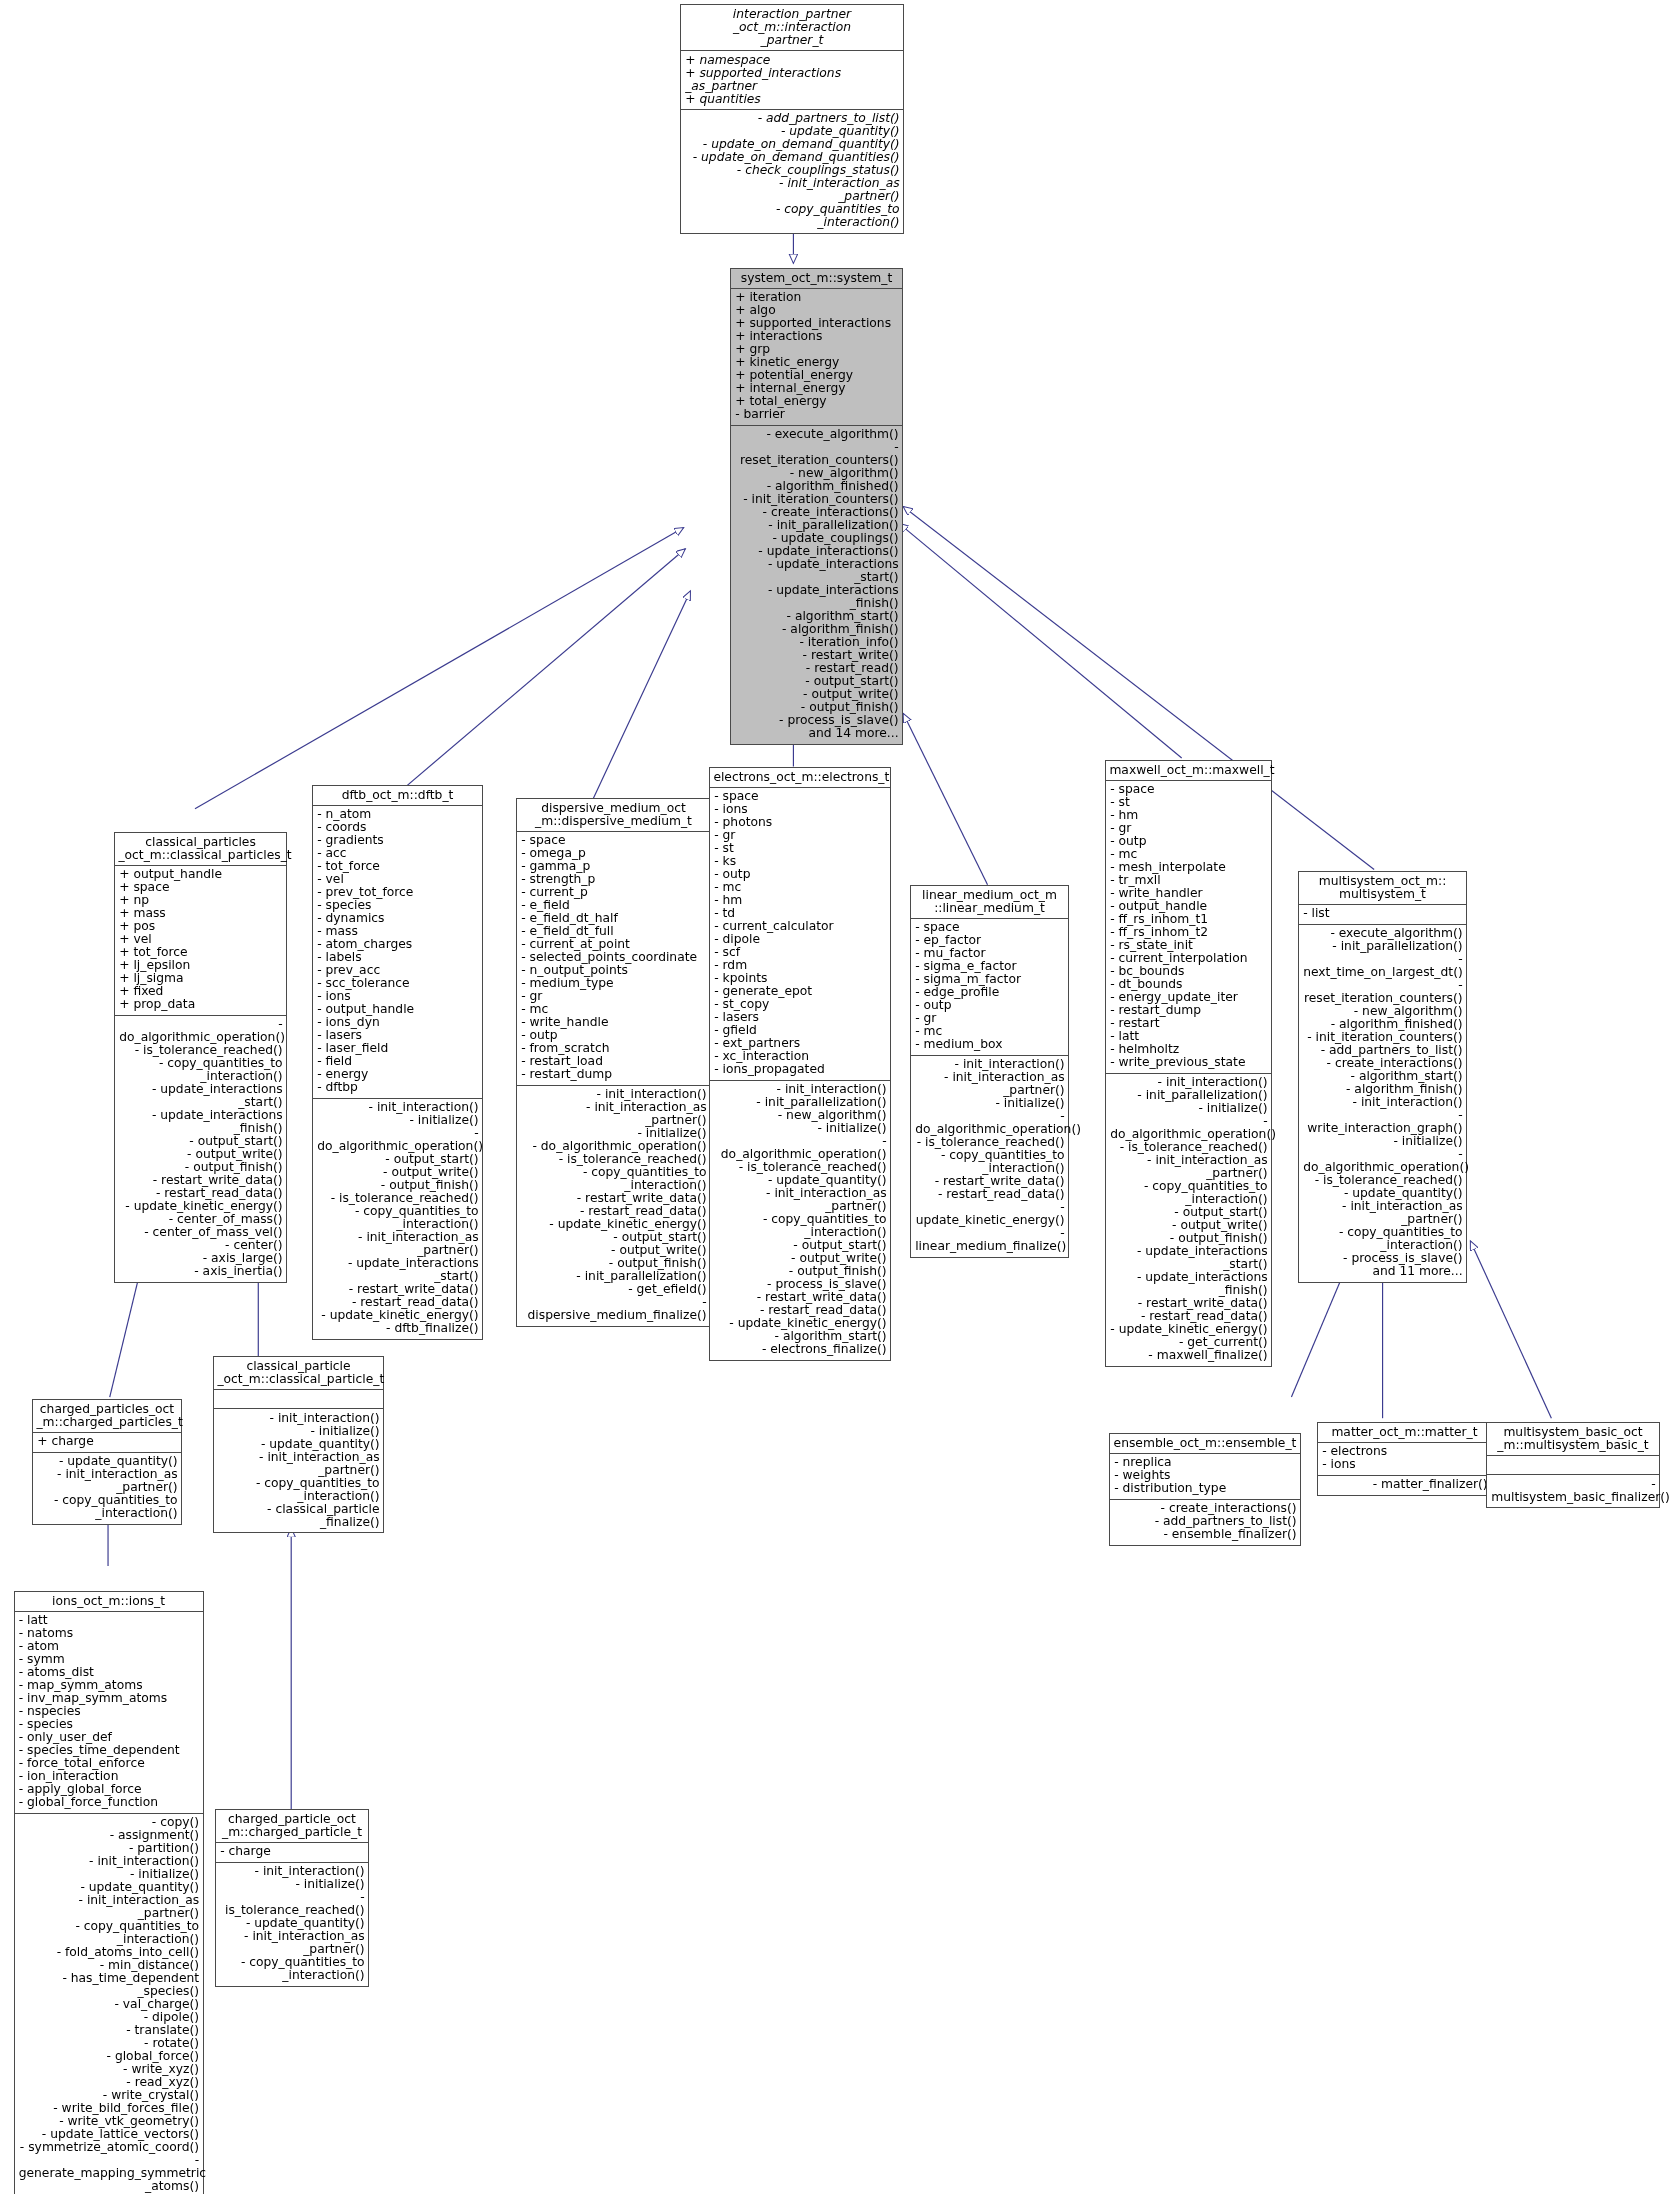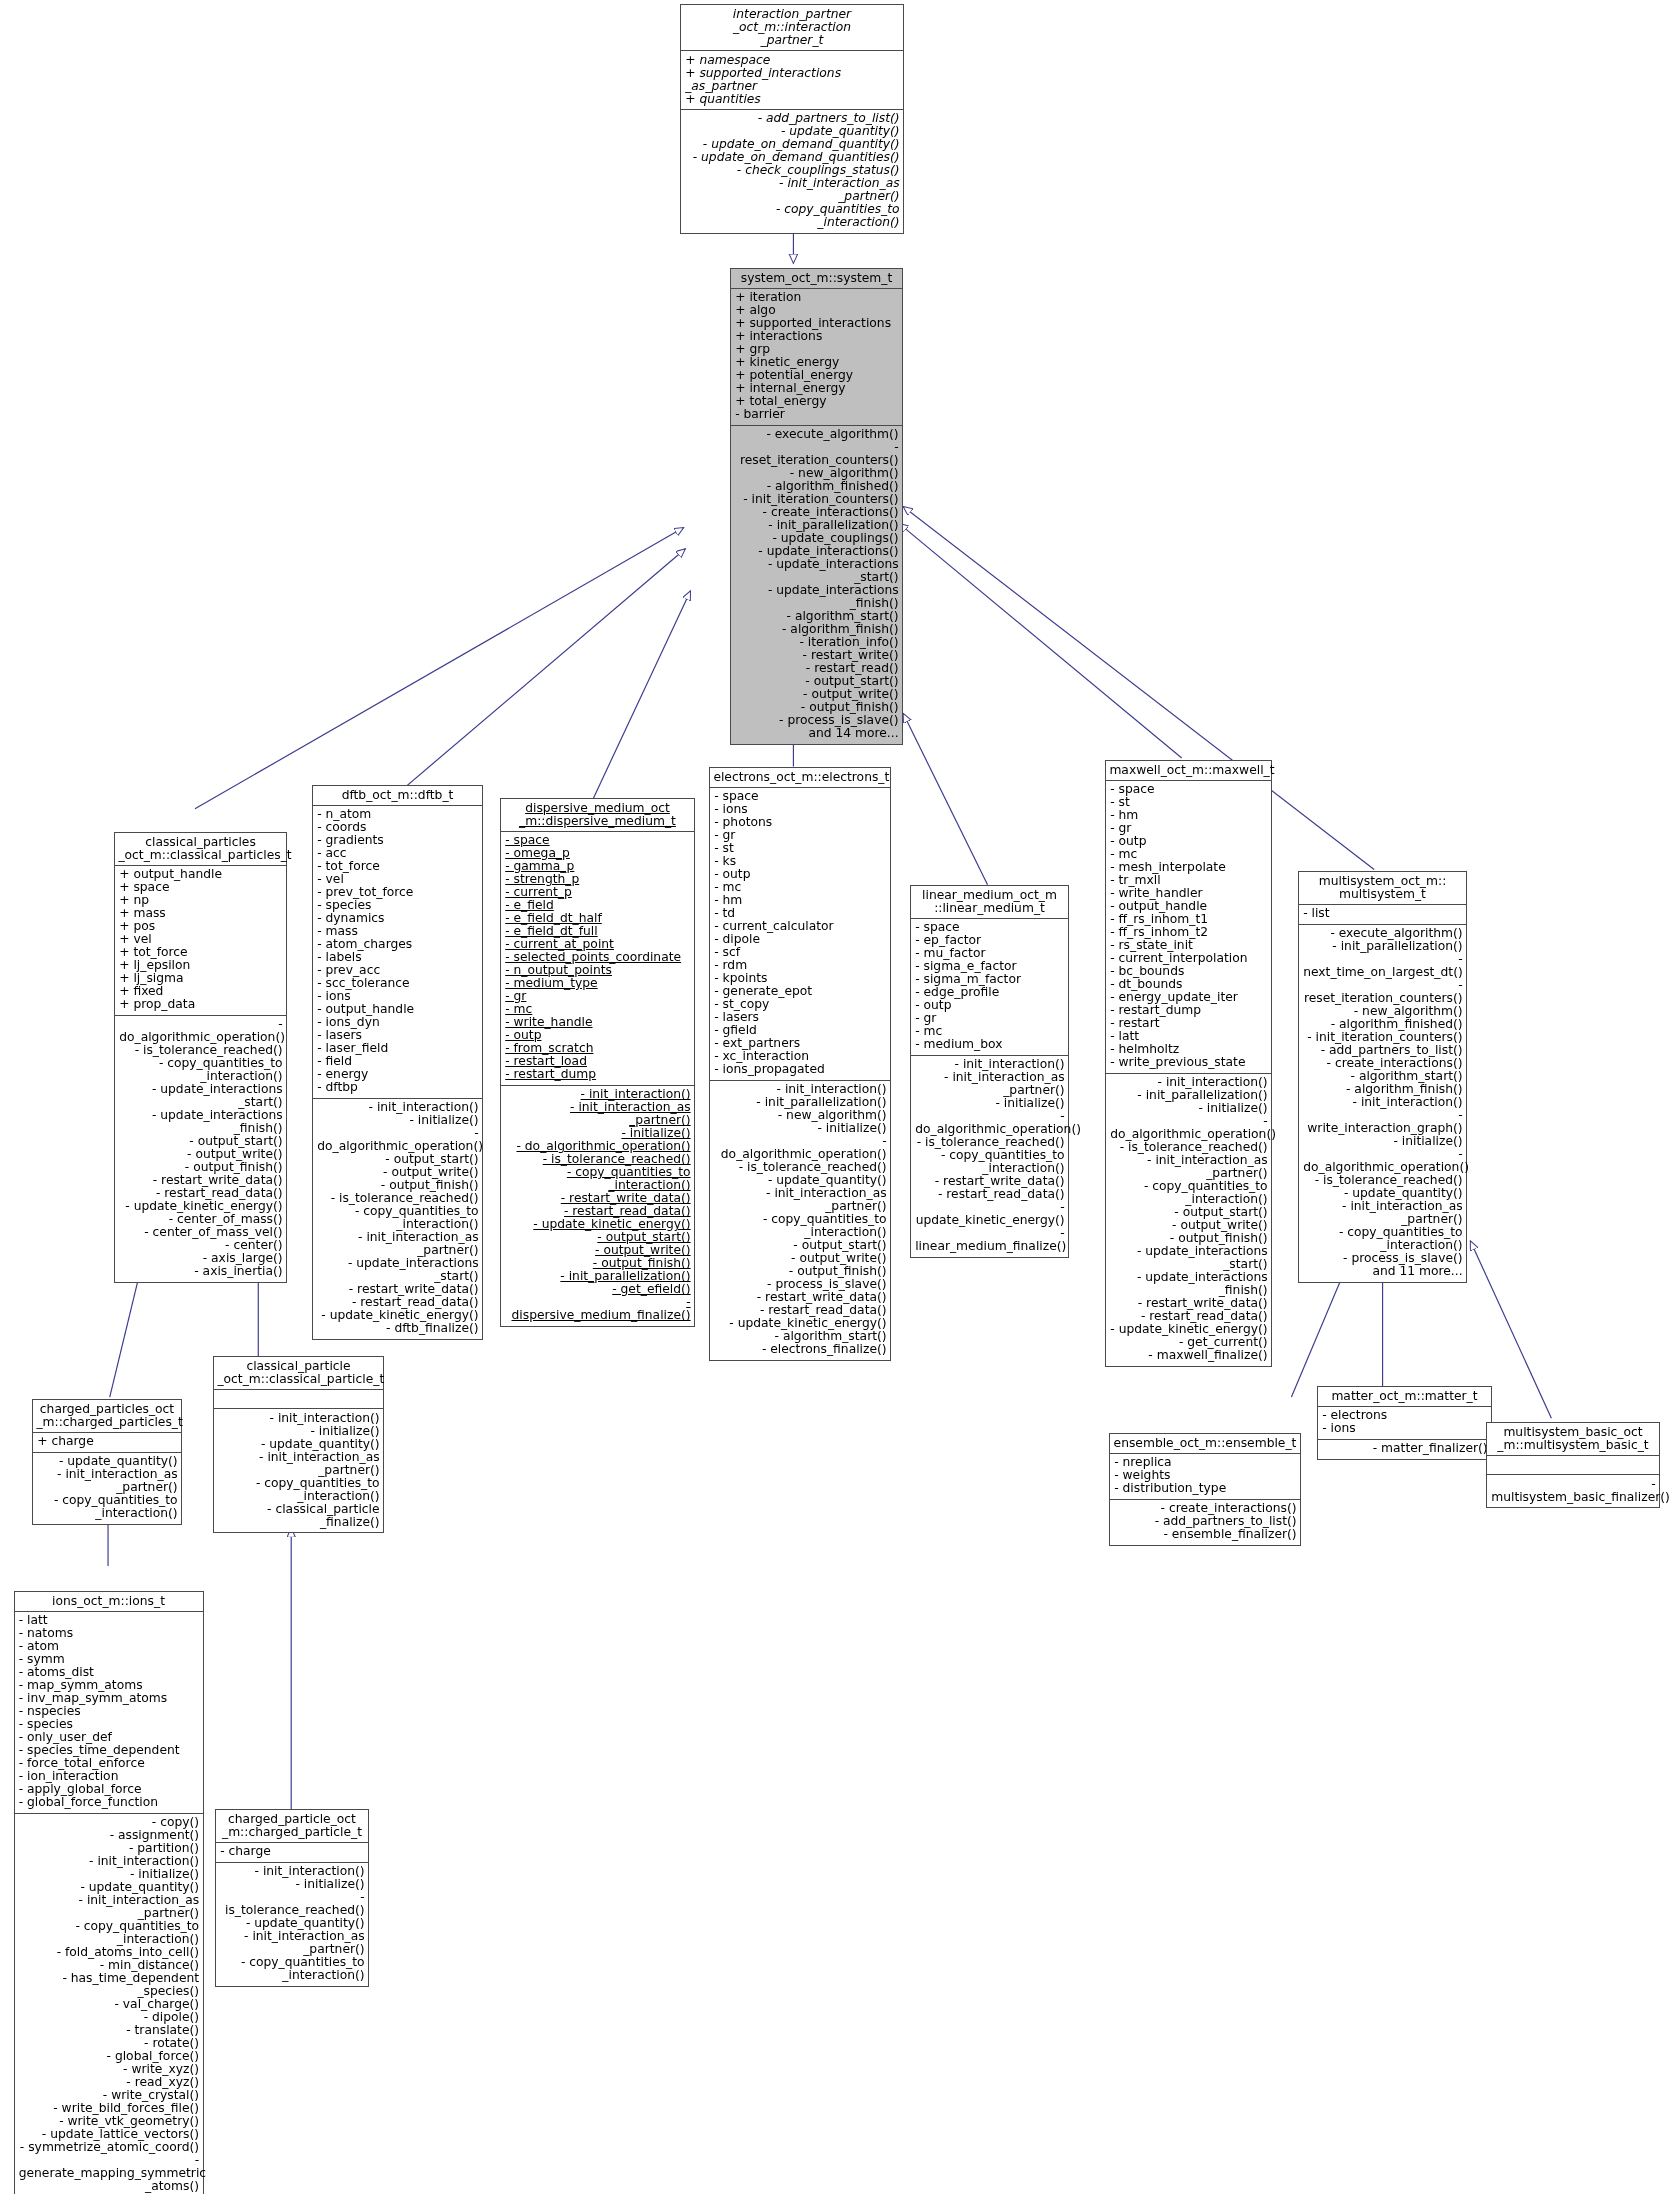--- a/index.html
+++ b/index.html
@@ -207,21 +207,21 @@
 - init_interaction_as
 _partner()
 - update_interactions
 _start()
 - restart_write_data()
 - restart_read_data()
 - update_kinetic_energy()
 - dftb_finalize()</div>
   </div>
 
-  <div class="node" style="left:500px;top:798px;width:195px;text-decoration:underline;">
+  <div class="node" style="left:516px;top:798px;width:195px;">
     <div class="title">dispersive_medium_oct
    _m::dispersive_medium_t</div>
     <div class="compartment">- space
 - omega_p
 - gamma_p
 - strength_p
 - current_p
 - e_field
 - e_field_dt_half
 - e_field_dt_full
@@ -496,21 +496,21 @@
   <div class="node" style="left:1109px;top:1401px;width:192px;margin-top:32px;">
     <div class="title">ensemble_oct_m::ensemble_t</div>
     <div class="compartment">- nreplica
 - weights
 - distribution_type</div>
     <div class="compartment">- create_interactions()
 - add_partners_to_list()
 - ensemble_finalizer()</div>
   </div>
 
-  <div class="node" style="left:1317px;top:1386px;width:175px;">
+  <div class="node" style="left:1317px;top:1422px;width:175px;">
     <div class="title">matter_oct_m::matter_t</div>
     <div class="compartment">- electrons
 - ions</div>
     <div class="compartment">- matter_finalizer()</div>
   </div>
 
   <div class="node" style="left:1486px;top:1422px;width:174px;">
     <div class="title">multisystem_basic_oct
 _m::multisystem_basic_t</div>
     <div class="compartment empty"></div>

